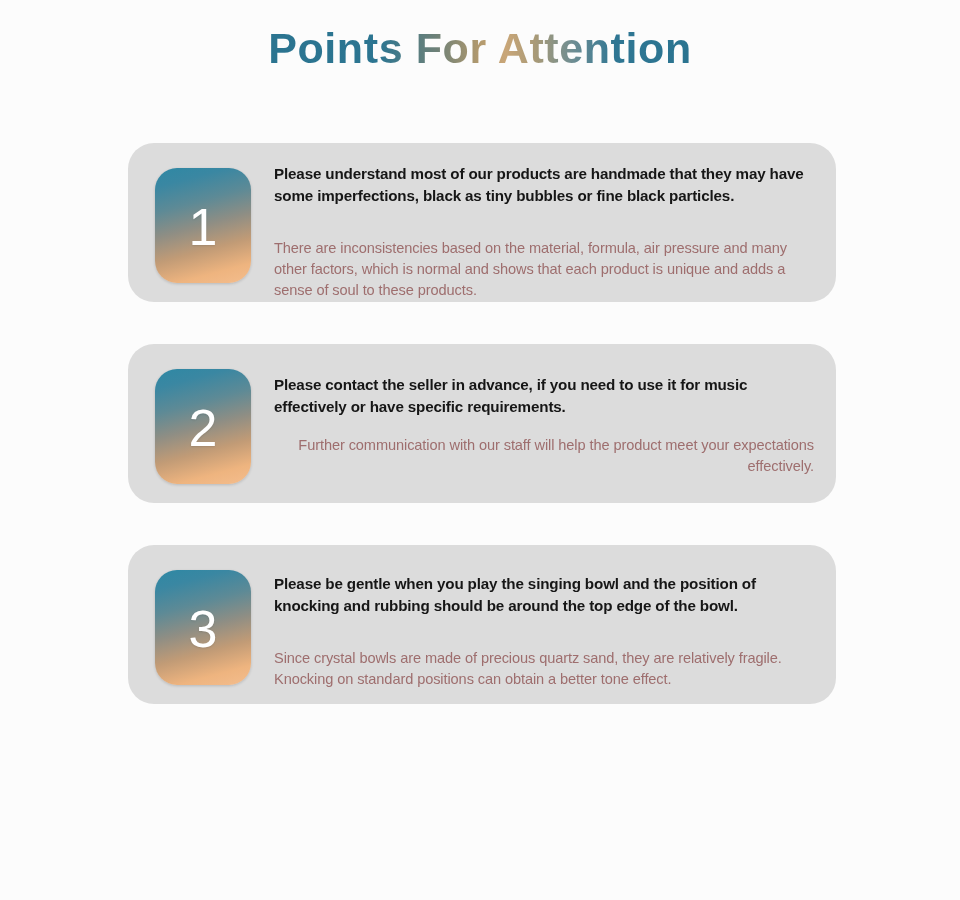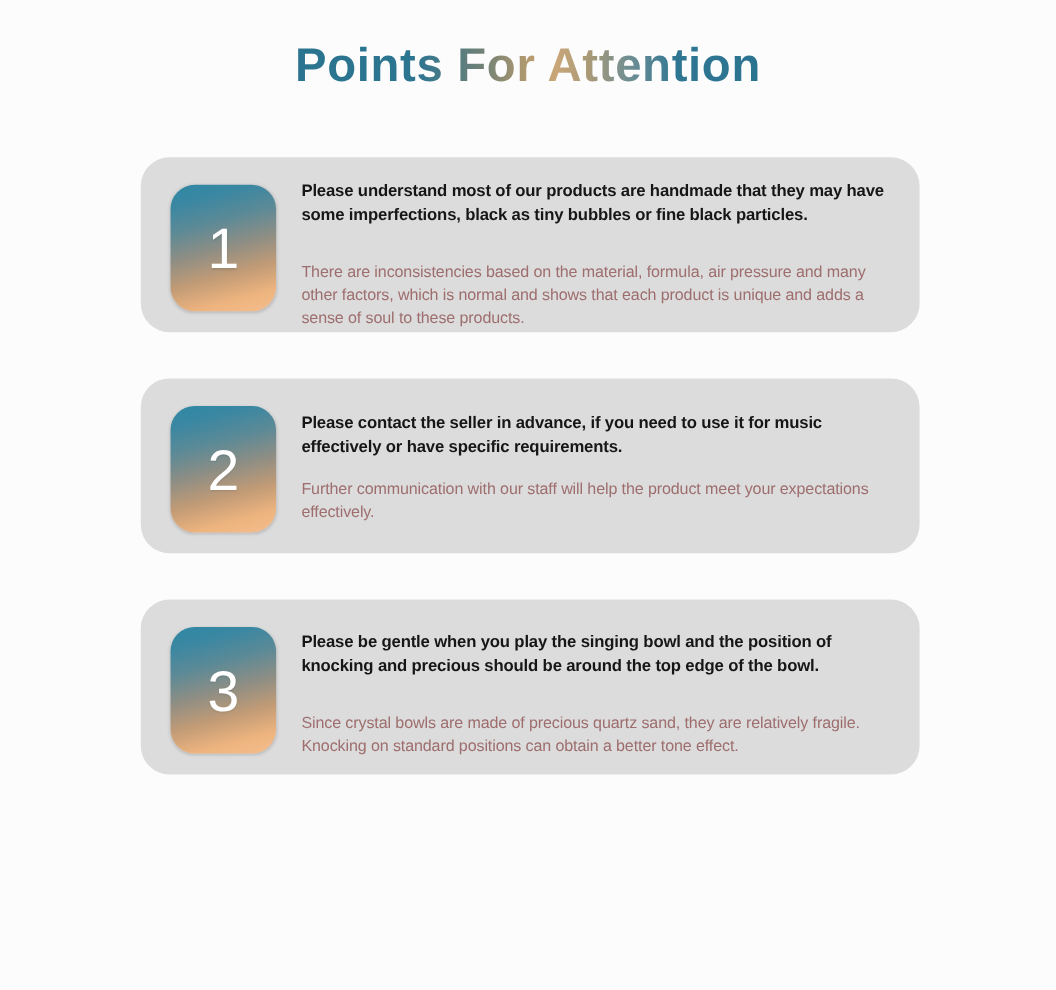--- a/index.html
+++ b/index.html
@@ -17,21 +17,21 @@
     position:relative;
     width:960px;
     height:900px;
     background:#fcfcfc;
     overflow:hidden;
   }
 
   
   .title-wrap {
     position:absolute;
-    top:36px;
+    top:24px;
     left:0;
     width:960px;
     text-align:center;
   }
   .title {
     display:inline-block;
     font-family:"Liberation Sans", sans-serif;
     font-size:43px;
     font-weight:bold;
     letter-spacing:0.6px;
@@ -128,21 +128,21 @@
     font-size:14.6px;
     font-weight:normal;
     color:#9e6e6e;
     line-height:1.43;
     letter-spacing:-0.1px;
   }
 
   
   .card-1 .card-text { top:20px; }
   .card-2 .card-text { top:30px; }
-  .card-2 .sub { margin-top:18px; }
+  .card-2 .sub { margin-top:18px;text-align:right; }
   .card-3 .card-text { top:28px; }
   .card-3 .sub { }
 </style>
 </head>
 <body>
 
 <div class="page">
 
   <div class="title-wrap">
     <h1 class="title">Points For Attention</h1>
@@ -168,19 +168,19 @@
         <p class="lead">Please contact the seller in advance, if you need to use it for music effectively or have specific requirements.</p>
         <p class="sub">Further communication with our staff will help the product meet your expectations effectively.</p>
       </div>
     </div>
 
     <div class="card card-3">
       <div class="badge">
         <span class="badge-num">3</span>
       </div>
       <div class="card-text">
-        <p class="lead">Please be gentle when you play the singing bowl and the position of knocking and precious should be around the top edge of the bowl.</p>
+        <p class="lead">Please be gentle when you play the singing bowl and the position of knocking and rubbing should be around the top edge of the bowl.</p>
         <p class="sub">Since crystal bowls are made of precious quartz sand, they are relatively fragile. Knocking on standard positions can obtain a better tone effect.</p>
       </div>
     </div>
 
   </div>
 </div>
 
 </body></html>

